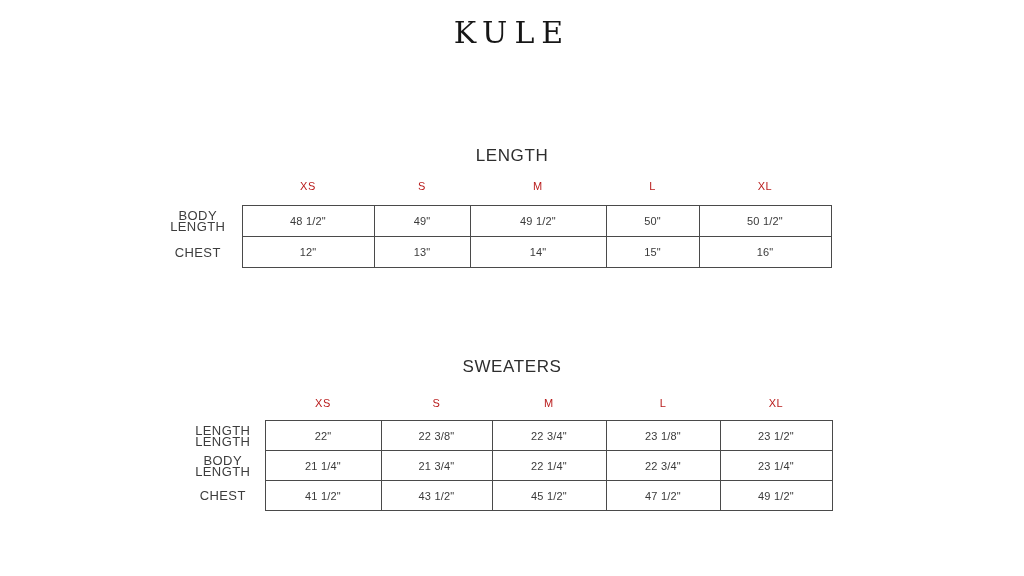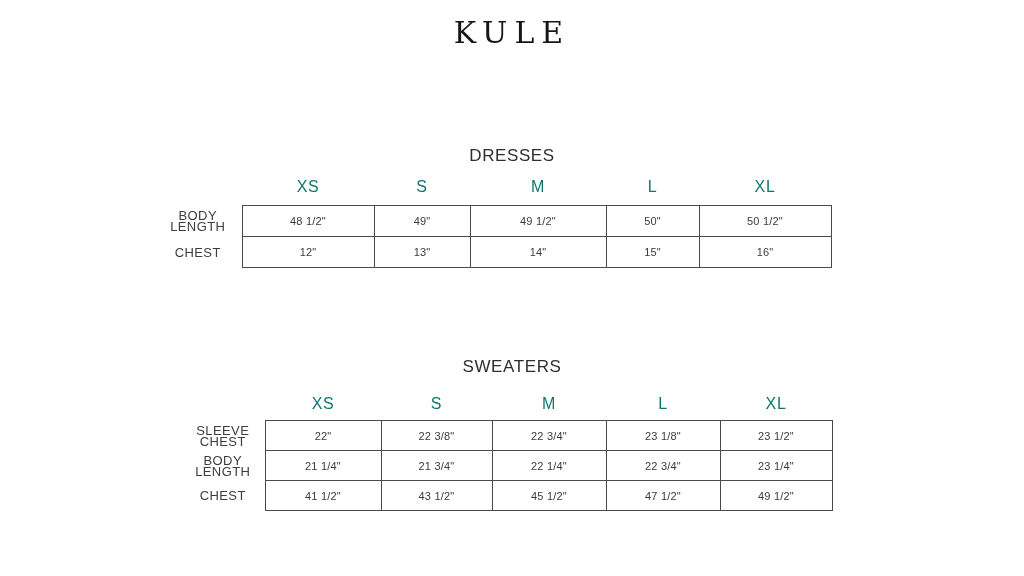--- a/index.html
+++ b/index.html
@@ -39,24 +39,24 @@
   table.size-table {
     position: absolute;
     border-collapse: collapse;
     table-layout: fixed;
   }
   .size-table td { padding: 0; }
   .head-cell {
     border: none;
     text-align: center;
     vertical-align: top;
-    font-size: 16px;
+    font-size: 11px;
     line-height: 15px;
     letter-spacing: 0.6px;
-    color: #0f766e;
+    color: #b91c1c;
     font-weight: normal;
   }
   .label-cell {
     border: none;
     text-align: center;
     vertical-align: middle;
     font-size: 13px;
     line-height: 11px;
     letter-spacing: 0.4px;
     color: #3d3d3d;
@@ -79,21 +79,21 @@
   .sweaters .head-cell  { padding-bottom: 9px; }
   .sweaters .data-row   { height: 30px; }
 </style>
 </head>
 <body>
 
 <div class="page">
 
   <div class="logo">KULE</div>
 
-  <div class="section-title title-dresses">DRESSES</div>
+  <div class="section-title title-dresses">LENGTH</div>
 
   <table class="size-table dresses">
     <colgroup>
       <col style="width:72px">
       <col style="width:132px">
       <col style="width:96px">
       <col style="width:136px">
       <col style="width:93px">
       <col style="width:132px">
     </colgroup>
@@ -139,21 +139,21 @@
     <tbody>
         <tr class="head-row">
       <td class="label-cell"></td>
       <td class="head-cell">XS</td>
       <td class="head-cell">S</td>
       <td class="head-cell">M</td>
       <td class="head-cell">L</td>
       <td class="head-cell">XL</td>
     </tr>
     <tr class="data-row">
-      <td class="label-cell">SLEEVE CHEST</td>
+      <td class="label-cell">LENGTH LENGTH</td>
       <td class="data-cell">22"</td>
       <td class="data-cell">22 3/8"</td>
       <td class="data-cell">22 3/4"</td>
       <td class="data-cell">23 1/8"</td>
       <td class="data-cell">23 1/2"</td>
     </tr>
     <tr class="data-row">
       <td class="label-cell">BODY LENGTH</td>
       <td class="data-cell">21 1/4"</td>
       <td class="data-cell">21 3/4"</td>

